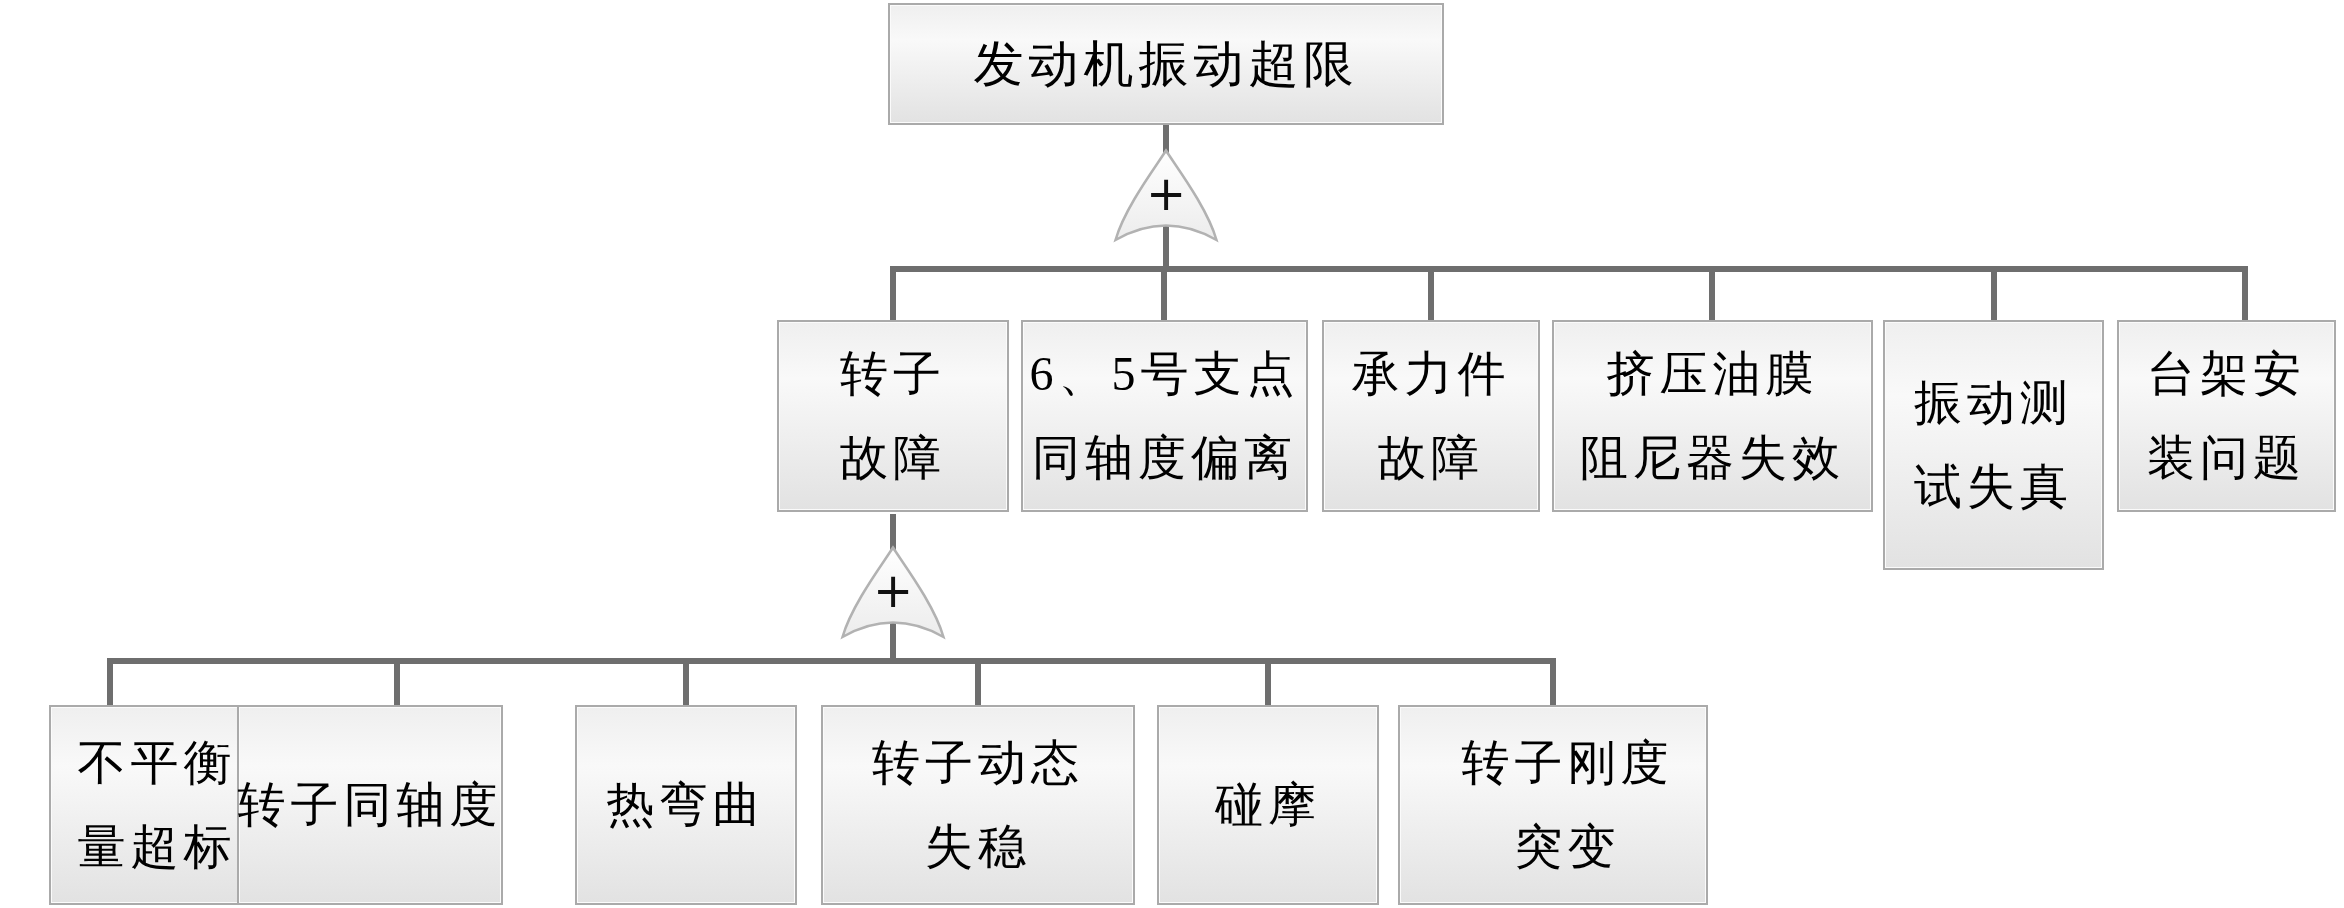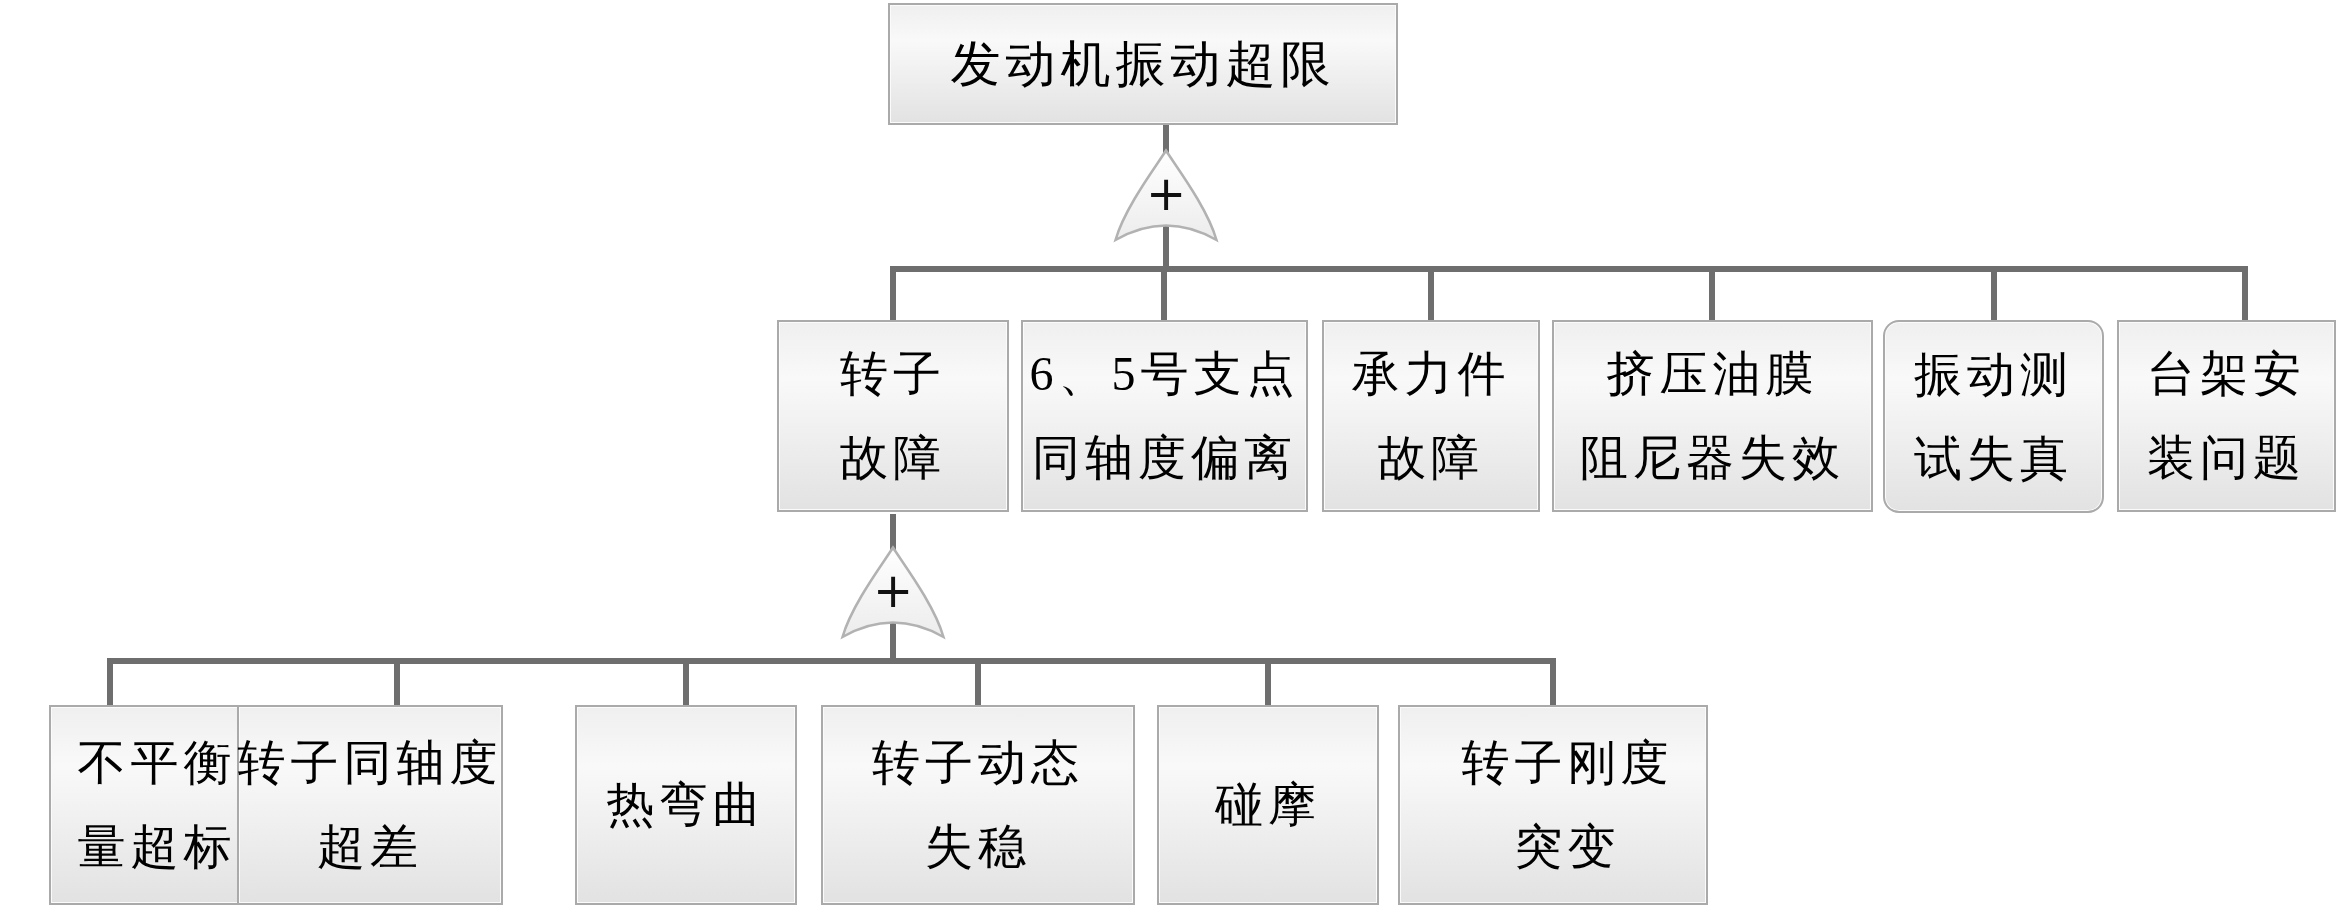--- a/index.html
+++ b/index.html
@@ -63,56 +63,55 @@
       <path d="M54 1.5 C63 16 95 58 104.5 91 Q54 62 3.5 91 C13 58 45 16 54 1.5 Z" fill="url(#gateGrad)" stroke="#b2b2b2" stroke-width="2.5"></path>
       <text x="54" y="61" text-anchor="middle" font-family="DejaVu Sans, sans-serif" font-size="48" fill="#111111">+</text>
     </g>
 
     <g transform="translate(839,546)">
       <path d="M54 1.5 C63 16 95 58 104.5 91 Q54 62 3.5 91 C13 58 45 16 54 1.5 Z" fill="url(#gateGrad)" stroke="#b2b2b2" stroke-width="2.5"></path>
       <text x="54" y="61" text-anchor="middle" font-family="DejaVu Sans, sans-serif" font-size="48" fill="#111111">+</text>
     </g>
   </svg>
 
-  <div class="node root" style="left:888px;top:3px;width:510px;height:122px;">
+  <div class="node root" style="left:888px;top:3px;width:556px;height:122px;">
     <span>发动机振动超限</span>
   </div>
 
   <div class="node" style="left:777px;top:320px;width:232px;height:192px;">
     <span>转子</span>
     <span>故障</span>
   </div>
   <div class="node" style="left:1021px;top:320px;width:287px;height:192px;">
     <span>6、5号支点</span>
     <span>同轴度偏离</span>
   </div>
   <div class="node" style="left:1322px;top:320px;width:218px;height:192px;">
     <span>承力件</span>
     <span>故障</span>
   </div>
   <div class="node" style="left:1552px;top:320px;width:321px;height:192px;">
     <span>挤压油膜</span>
     <span>阻尼器失效</span>
   </div>
-  <div class="node" style="left:1883px;top:320px;width:221px;height:193px;border-radius:16px;">
+  <div class="node" style="left:1883px;top:320px;width:221px;height:250px;">
     <span>振动测</span>
     <span>试失真</span>
   </div>
   <div class="node" style="left:2117px;top:320px;width:219px;height:192px;">
     <span>台架安</span>
     <span>装问题</span>
   </div>
 
   <div class="node" style="left:2px;top:705px;width:216px;height:200px;margin-left:47px;">
     <span>不平衡</span>
     <span>量超标</span>
   </div>
   <div class="node" style="left:237px;top:705px;width:266px;height:200px;">
     <span>转子同轴度</span>
-    <span>超差</span>
   </div>
   <div class="node" style="left:575px;top:705px;width:222px;height:200px;">
     <span>热弯曲</span>
   </div>
   <div class="node" style="left:821px;top:705px;width:314px;height:200px;">
     <span>转子动态</span>
     <span>失稳</span>
   </div>
   <div class="node" style="left:1157px;top:705px;width:222px;height:200px;">
     <span>碰摩</span>

